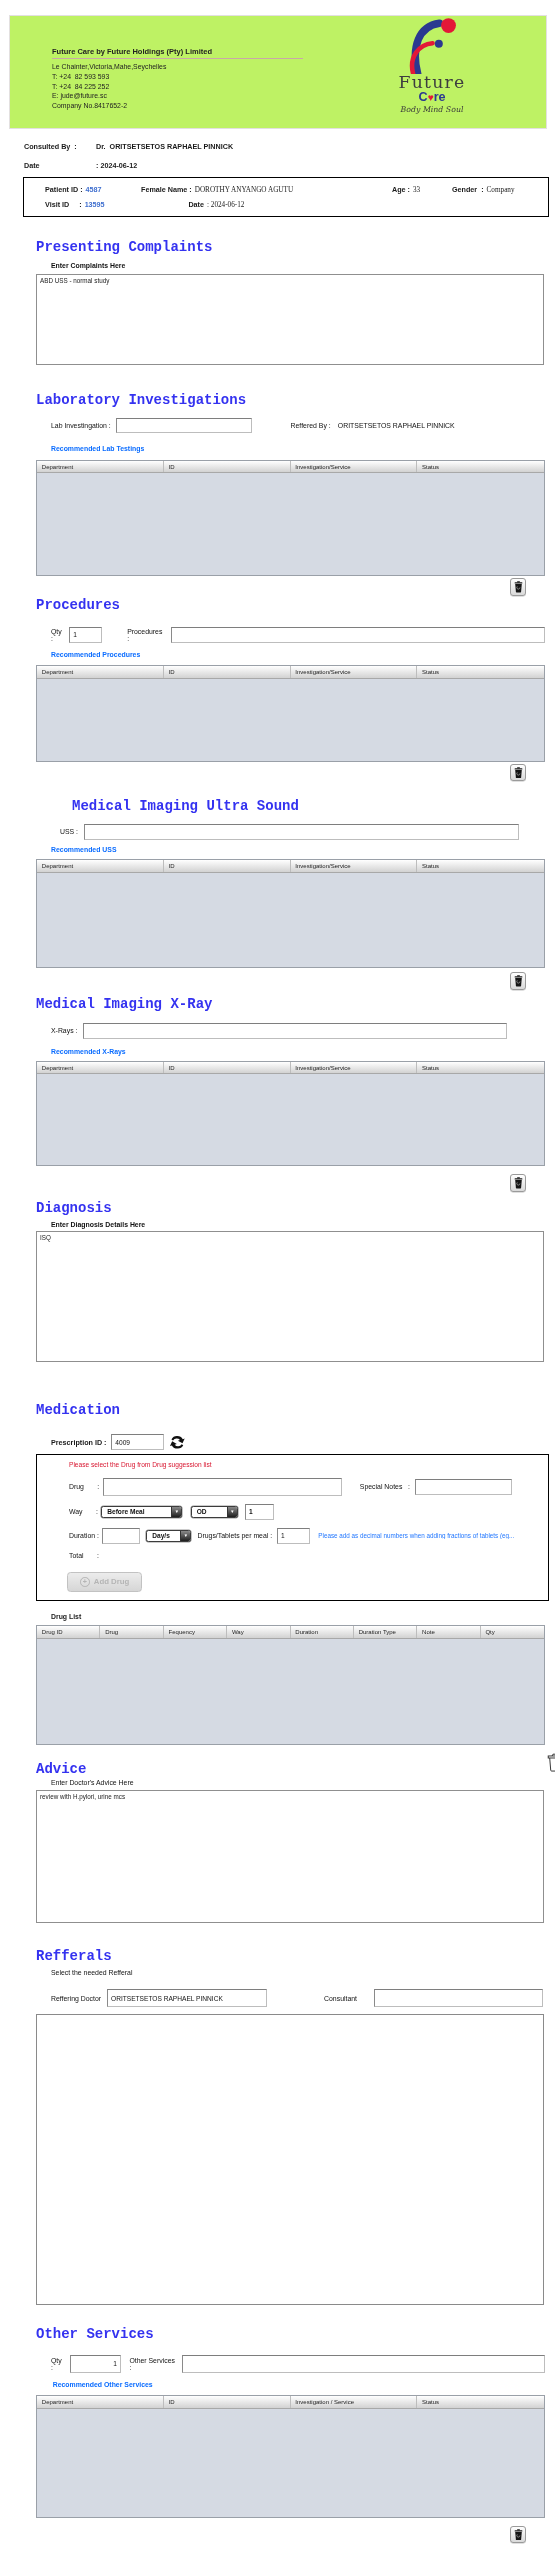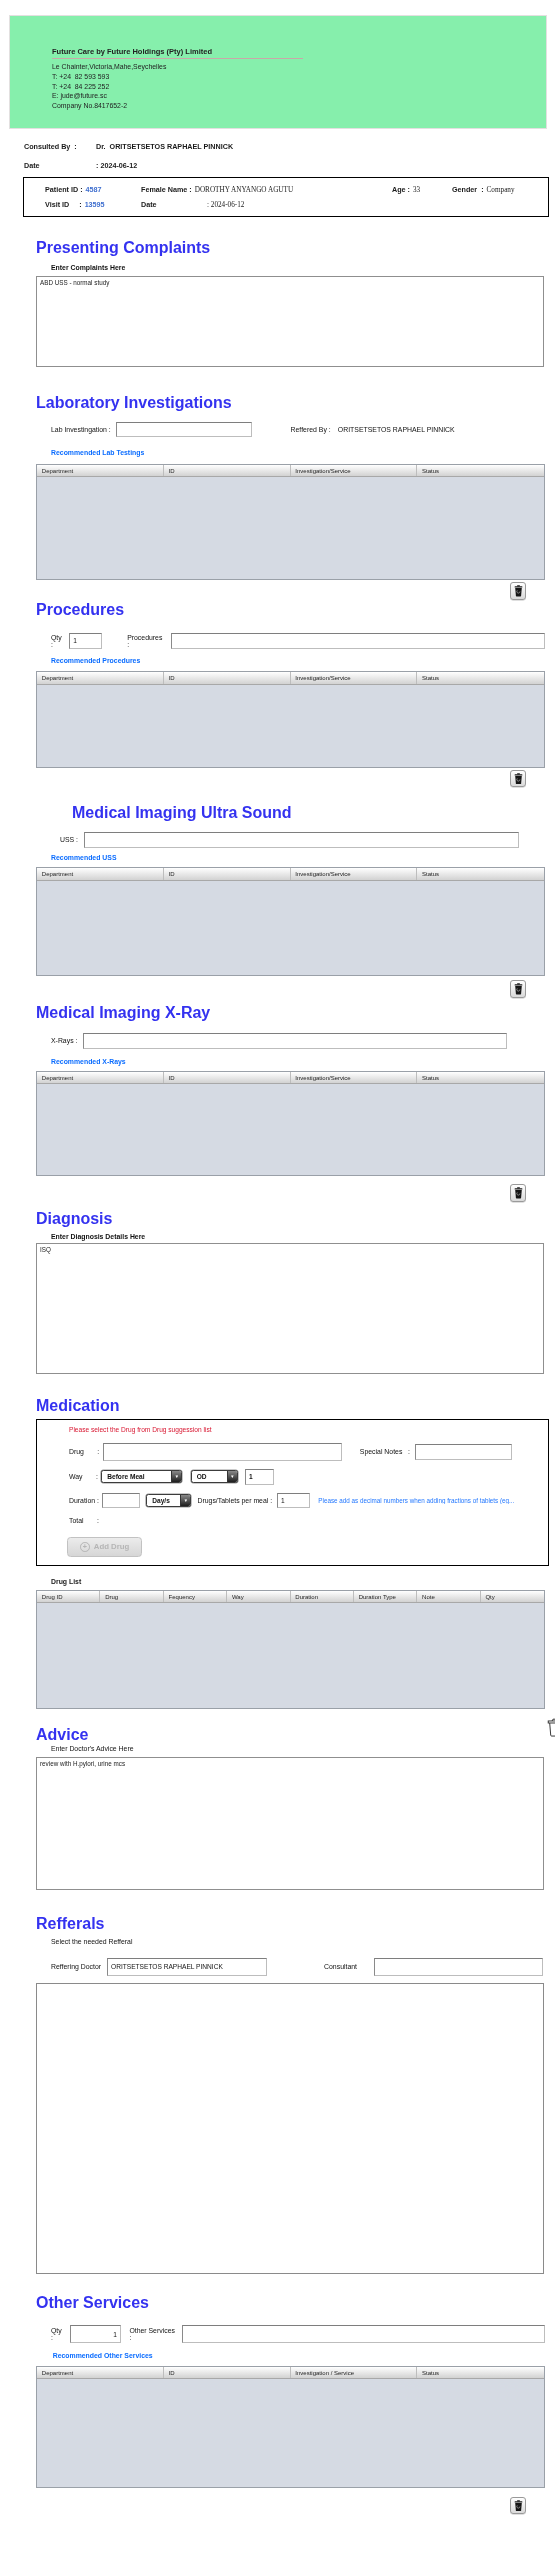--- a/index.html
+++ b/index.html
@@ -6,21 +6,21 @@
   html,body { background:#ffffff; }
   body {
     width:556px; height:2576px; position:relative;
     font-family:"Liberation Sans", sans-serif; color:#1a1a1a;
   }
   .pre { white-space:pre; }
 
   
   .header-box {
     position:relative; margin:15px 0 0 9px; width:538px; height:114px;
-    background:#86efac; border:0.6px solid #e3e0e0;
+    background:#bef264; border:0.6px solid #e3e0e0;
   }
   .clinic-info { position:absolute; left:42px; top:31px; }
   .clinic-name {
     font-size:7.5px; font-weight:bold; color:#222;
     border-bottom:1.2px solid #c9a8a8; padding-bottom:1.8px; width:251px; margin-bottom:3.6px;
   }
   .clinic-line { font-size:6.9px; color:#222; line-height:9.6px; }
   .logo { position:absolute; left:359px; top:1.2px; width:126px; text-align:center; }
   .logo svg { display:block; margin:0 auto; }
   .logo-future { font-family:"DejaVu Serif", serif; font-size:17.3px; color:#3d3d3f; letter-spacing:1.2px; line-height:16.7px; }
@@ -31,33 +31,33 @@
   
   .consult-row { margin:13px 0 0 24px; font-size:7.2px; font-weight:bold; display:flex; }
   .consult-row .lbl { width:72px; }
   .date-row { margin:9.6px 0 0 24px; font-size:7.2px; font-weight:bold; display:flex; }
   .date-row .lbl { width:72px; }
 
   .patient-box {
     margin:7.8px 0 0 23px; width:526px; border:1.2px solid #000; background:#fff;
     padding:6.6px 0 7.2px 0; font-size:7.2px;
   }
-  .p-row { display:flex; align-items:baseline; }
+  .p-row { display:flex; align-items:baseline;text-align:right; }
   .p-row + .p-row { margin-top:6px; }
   .p-cell { display:flex; gap:3px; align-items:baseline; }
   .p-lbl { font-weight:bold; }
   .p-val { font-weight:normal;font-family:Liberation Serif, serif; }
   .p-id { color:#3f6fcf; font-weight:bold; }
   .c1 { margin-left:21px; width:96px; }
   .c2 { width:251px; }
   .c3 { width:60px; }
 
   
   .section { margin-left:36px; width:509px; }
-  .sec-title { font-size:16px; font-weight:bold; color:#3432f0; }
+  .sec-title { font-size:14px; font-weight:bold; color:#3432f0;font-family:Liberation Mono, monospace; }
   .sub-label { margin-left:15px; font-size:6.9px; font-weight:bold; color:#111; }
   .sub-label-n { margin-left:15px; font-size:6.9px; color:#111; }
   .reco { margin-left:15px; font-size:6.9px; font-weight:bold; color:#0a6cff; }
 
   textarea.big {
     display:block; width:508px; border:0.6px solid #8f8f8f; background:#fff;
     font-family:"Liberation Sans", sans-serif; font-size:6.3px; color:#222;
     padding:1.8px 3px; resize:none; outline:none;
   }
 
@@ -126,20 +126,31 @@
 
 <div class="header-box">
   <div class="clinic-info">
     <div class="clinic-name">Future Care by Future Holdings (Pty) Limited</div>
     <div class="clinic-line">Le Chainter,Victoria,Mahe,Seychelles</div>
     <div class="clinic-line pre">T: +24  82 593 593</div>
     <div class="clinic-line pre">T: +24  84 225 252</div>
     <div class="clinic-line">E: jude@future.sc</div>
     <div class="clinic-line">Company No.8417652-2</div>
   </div>
+  <div class="logo">
+    <svg width="90" height="57" viewBox="0 0 150 100">
+      <path d="M50 100 C38 52 52 16 88 11" stroke="#2b3990" stroke-width="13" fill="none" stroke-linecap="round"></path>
+      <circle cx="104" cy="15" r="13" fill="#e31837"></circle>
+      <path d="M42 100 C34 70 52 48 76 46" stroke="#e31837" stroke-width="8" fill="none" stroke-linecap="round"></path>
+      <circle cx="87" cy="47" r="7" fill="#2b3990"></circle>
+    </svg>
+    <div class="logo-future">Future</div>
+    <div class="logo-care"><span>C</span><span class="heart">♥</span><span>re</span></div>
+    <div class="logo-tagline">Body Mind Soul</div>
+  </div>
 </div>
 
 <div class="consult-row">
   <span class="lbl pre">Consulted By  :</span>
   <span class="pre">Dr.  ORITSETSETOS RAPHAEL PINNICK</span>
 </div>
 <div class="date-row">
   <span class="lbl">Date</span>
   <span class="pre">: 2024-06-12</span>
 </div>
@@ -297,21 +308,31 @@
   </button>
 </div>
 
 <div class="section">
   <div class="sec-title" style="margin-top:8.4px;">Diagnosis</div>
   <div class="sub-label" style="margin-top:4.8px; font-weight:bold;">Enter Diagnosis Details Here</div>
   <textarea class="big" style="margin-top: 3.6px; height: 131px;">ISQ</textarea>
 </div>
 
 <div class="section">
-  <div class="sec-title" style="margin-top:23px;">Medication</div>
+  <div class="sec-title" style="margin-top:40px;">Medication</div>
+  <div class="presc-row" style="margin-top:15.5px;">
+    <span class="presc-lbl">Prescription ID :</span>
+    <input class="tb" style="margin-left: 4.8px; width: 53px; height: 16px;" value="4009">
+    <button class="refresh-btn">
+      <svg width="16.7" height="16.7" viewBox="0 0 24 24" fill="#101010">
+        <path d="M12 3a9 9 0 0 1 7.8 4.6l2.8-1-3.2 6.8-6.6-3.8 3-1.1A6.3 6.3 0 0 0 5.8 9.2L3.5 7.8A9 9 0 0 1 12 3z"></path>
+        <path d="M12 21a9 9 0 0 1-7.8-4.6l-2.8 1 3.2-6.8 6.6 3.8-3 1.1a6.3 6.3 0 0 0 10 -.6l2.3 1.4A9 9 0 0 1 12 21z"></path>
+      </svg>
+    </button>
+  </div>
 
   <div class="med-box">
     <div class="med-alert">Please select the Drug from Drug suggession list</div>
 
     <div class="med-row" style="margin-top:9.6px;">
       <span class="flbl pre">Drug       :</span>
       <input class="tb" style="margin-left: 3.6px; width: 239px; height: 18px;" value="">
       <span class="flbl pre" style="margin-left:18px;">Special Notes   :</span>
       <input class="tb" style="margin-left: 4.8px; width: 97px; height: 16px;" value="">
     </div>

